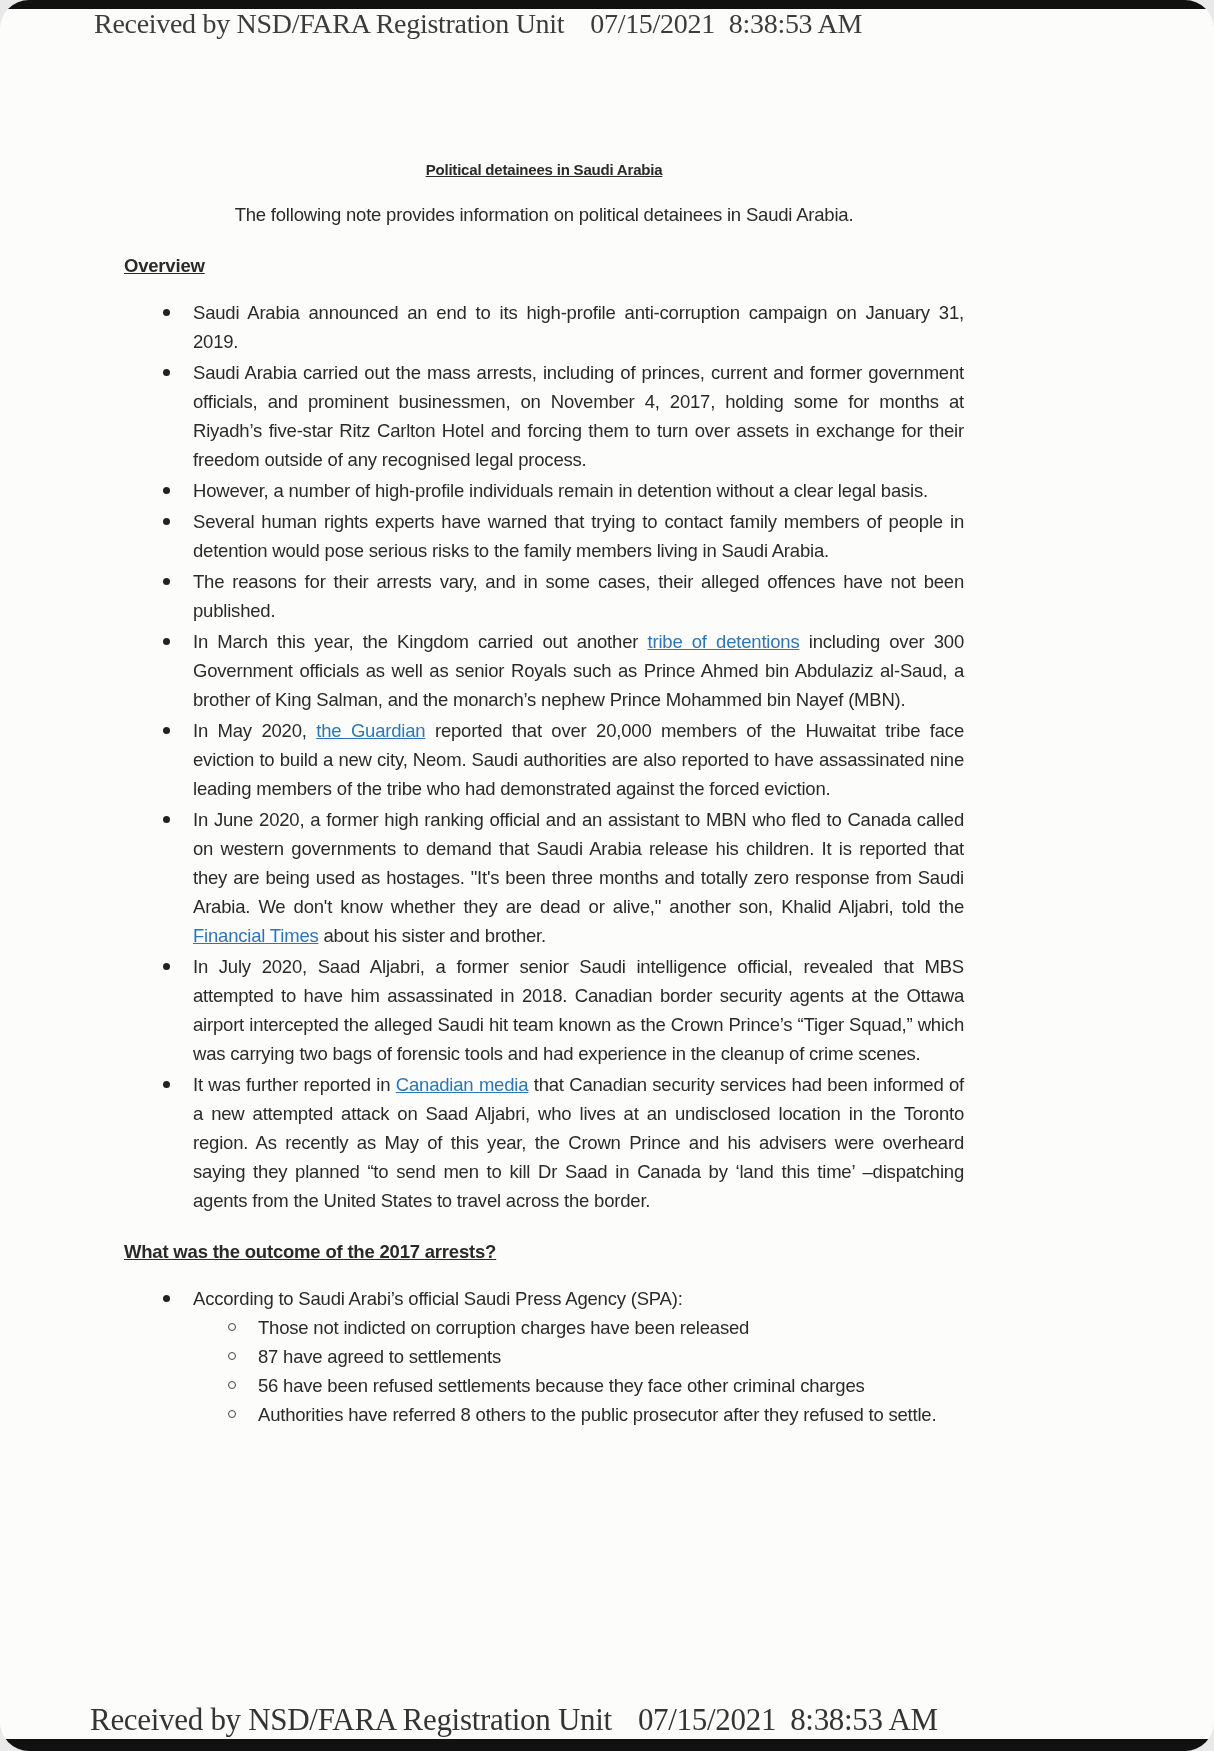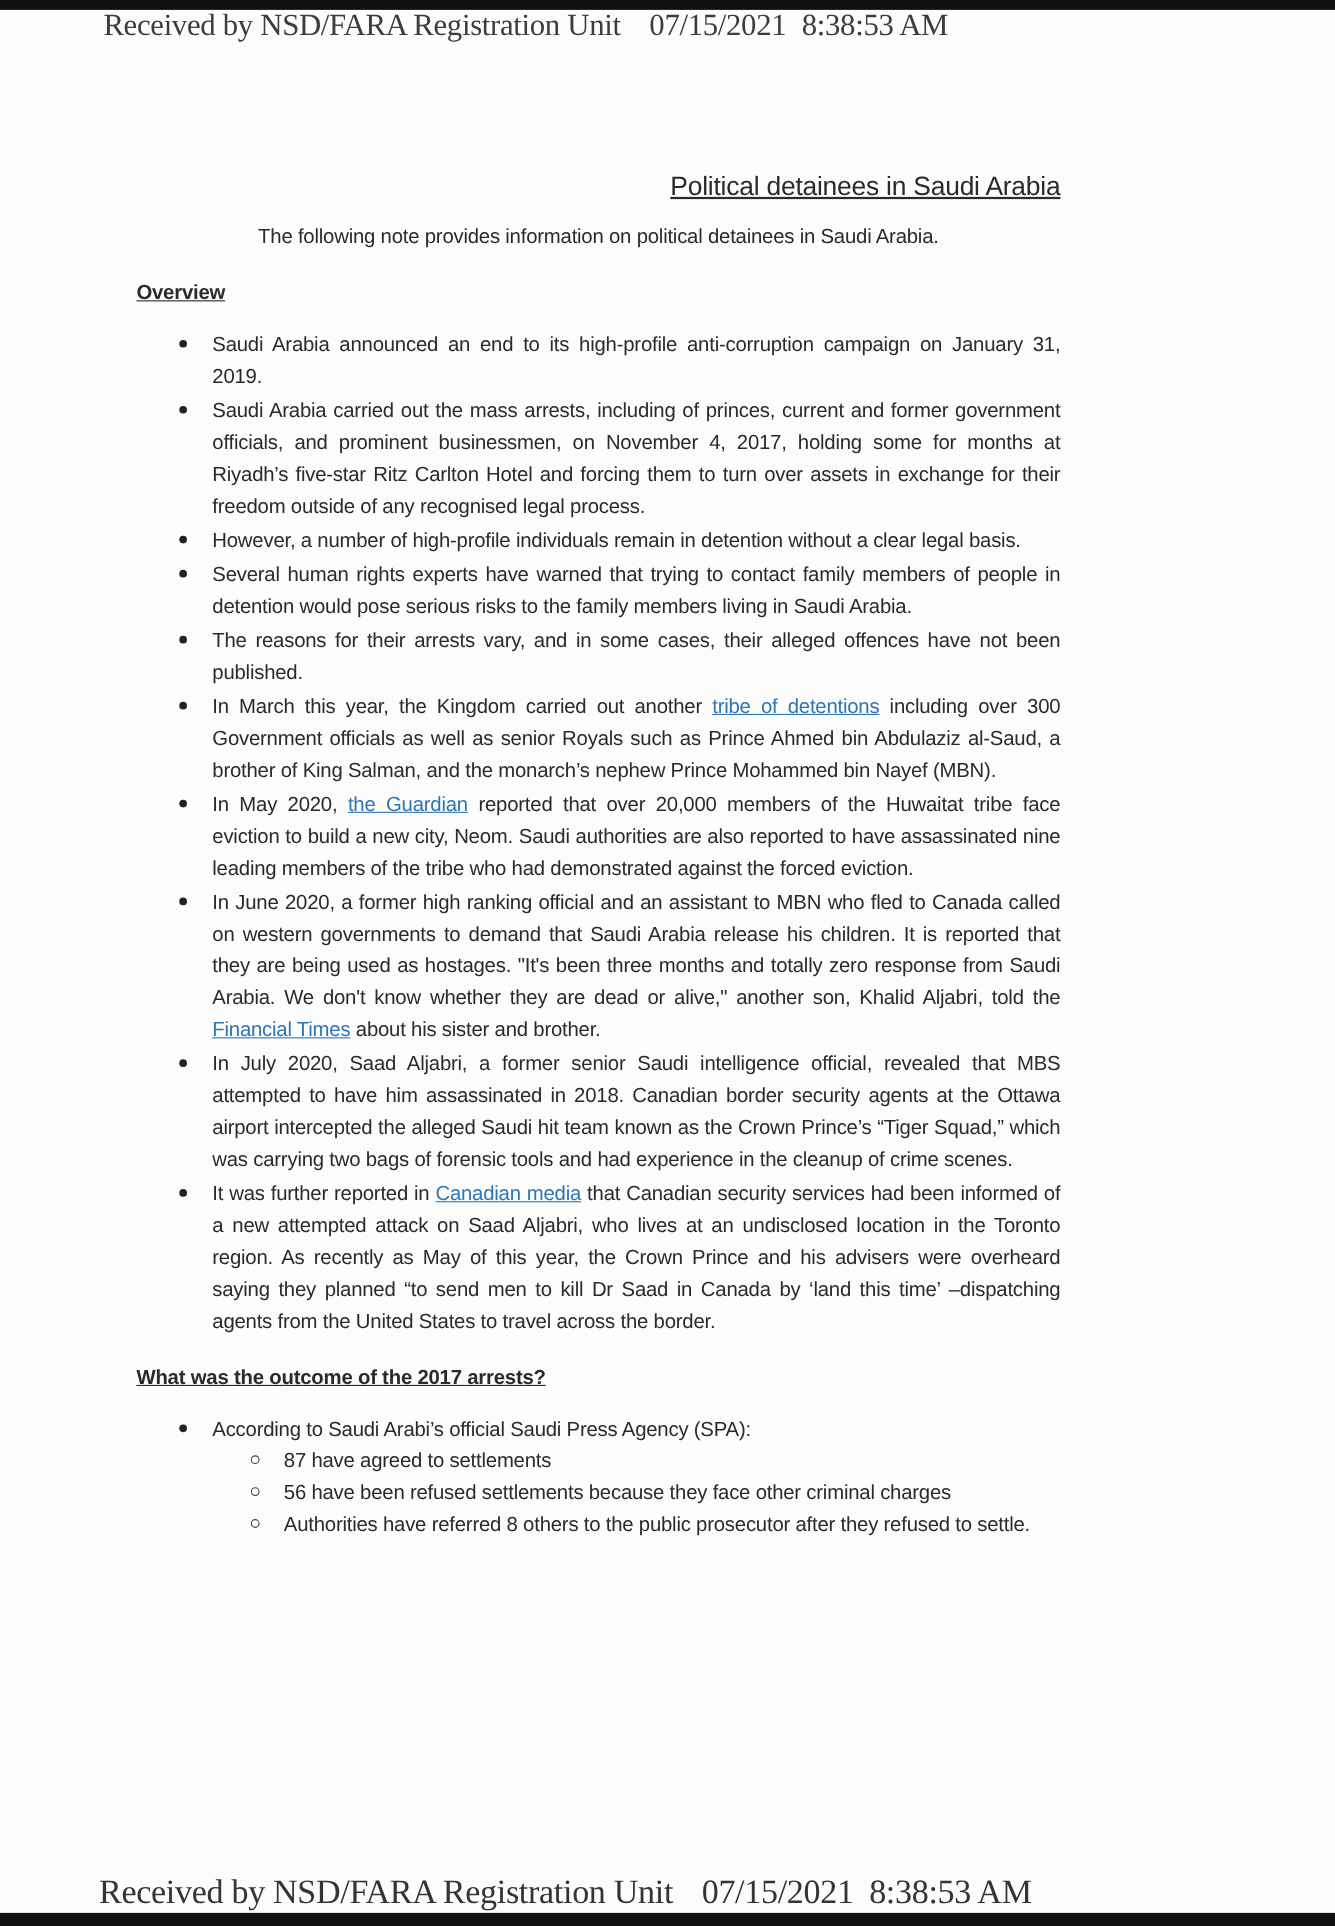--- a/index.html
+++ b/index.html
@@ -10,20 +10,21 @@
   }
   html,body{margin:0;padding:0;background:#e9e9e9;}
   .page{
     position:relative;
     width:1214px;height:1751px;
     margin:0 auto;
     background:#fcfcfa;
     overflow:hidden;
     font-family:"Liberation Sans",sans-serif;
     color:var(--text);
+    border-radius:29px;
   }
   .top-bar{position:absolute;top:0;left:0;width:100%;height:9px;background:var(--bar);}
   .bottom-bar{position:absolute;bottom:0;left:0;width:100%;height:12px;background:var(--bar);}
   .stamp-top{
     position:absolute;top:8px;left:94px;
     font-family:"Liberation Serif",serif;
     font-size:28px;line-height:32px;color:var(--stamp);
     white-space:nowrap;letter-spacing:-0.3px;
   }
   .stamp-bottom{
@@ -33,23 +34,23 @@
     white-space:nowrap;letter-spacing:-0.3px;
   }
   .stamp-date{margin-left:26px;}
   .stamp-time{margin-left:14px;}
   .content{
     position:absolute;left:124px;top:0;width:840px;
     font-size:18.5px;line-height:29px;letter-spacing:-0.2px;
   }
   .doc-title{
     margin:155px 0 0 0;
-    text-align:right;
-    font-weight:normal;
-    font-size:24px;
+    text-align:center;
+    font-weight:bold;
+    font-size:15px;
     text-decoration:underline;
   }
   .intro{margin-top:16px;text-align:center;}
   .sec-heading{
     margin:22px 0 18px 0;
     font-weight:bold;
     text-decoration:underline;
   }
   ul.bullets{margin:0;padding:0;list-style:none;}
   li.bullet{
@@ -106,20 +107,21 @@
           <li class="bullet"><span class="seg">The reasons for their arrests vary, and in some cases, their alleged offences have not been published.</span></li>
           <li class="bullet"><span class="seg">In March this year, the Kingdom carried out another </span><a class="doc-link">tribe of detentions</a><span class="seg"> including over 300 Government officials as well as senior Royals such as Prince Ahmed bin Abdulaziz al-Saud, a brother of King Salman, and the monarch’s nephew Prince Mohammed bin Nayef (MBN).</span></li>
           <li class="bullet"><span class="seg">In May 2020, </span><a class="doc-link">the Guardian</a><span class="seg"> reported that over 20,000 members of the Huwaitat tribe face eviction to build a new city, Neom. Saudi authorities are also reported to have assassinated nine leading members of the tribe who had demonstrated against the forced eviction.</span></li>
           <li class="bullet"><span class="seg">In June 2020, a former high ranking official and an assistant to MBN who fled to Canada called on western governments to demand that Saudi Arabia release his children. It is reported that they are being used as hostages. "It's been three months and totally zero response from Saudi Arabia. We don't know whether they are dead or alive," another son, Khalid Aljabri, told the </span><a class="doc-link">Financial Times</a><span class="seg"> about his sister and brother.</span></li>
           <li class="bullet"><span class="seg">In July 2020, Saad Aljabri, a former senior Saudi intelligence official, revealed that MBS attempted to have him assassinated in 2018. Canadian border security agents at the Ottawa airport intercepted the alleged Saudi hit team known as the Crown Prince’s “Tiger Squad,” which was carrying two bags of forensic tools and had experience in the cleanup of crime scenes.</span></li>
           <li class="bullet"><span class="seg">It was further reported in </span><a class="doc-link">Canadian media</a><span class="seg"> that Canadian security services had been informed of a new attempted attack on Saad Aljabri, who lives at an undisclosed location in the Toronto region. As recently as May of this year, the Crown Prince and his advisers were overheard saying they planned “to send men to kill Dr Saad in Canada by ‘land this time’ –dispatching agents from the United States to travel across the border.</span></li>
         </ul>
         <div class="sec-heading">What was the outcome of the 2017 arrests?</div>
         <ul class="bullets">
           <li class="bullet"><span class="seg">According to Saudi Arabi’s official Saudi Press Agency (SPA):</span><ul class="subs">
+              <li class="sub"><span>Those not indicted on corruption charges have been released</span></li>
               <li class="sub"><span>87 have agreed to settlements</span></li>
               <li class="sub"><span>56 have been refused settlements because they face other criminal charges</span></li>
               <li class="sub"><span>Authorities have referred 8 others to the public prosecutor after they refused to settle.</span></li>
             </ul></li>
         </ul>
       </div>
   </div>
 
   <div class="stamp-bottom">
     <span>Received by NSD/FARA Registration Unit</span><span class="stamp-date">07/15/2021</span><span class="stamp-time">8:38:53 AM</span>

